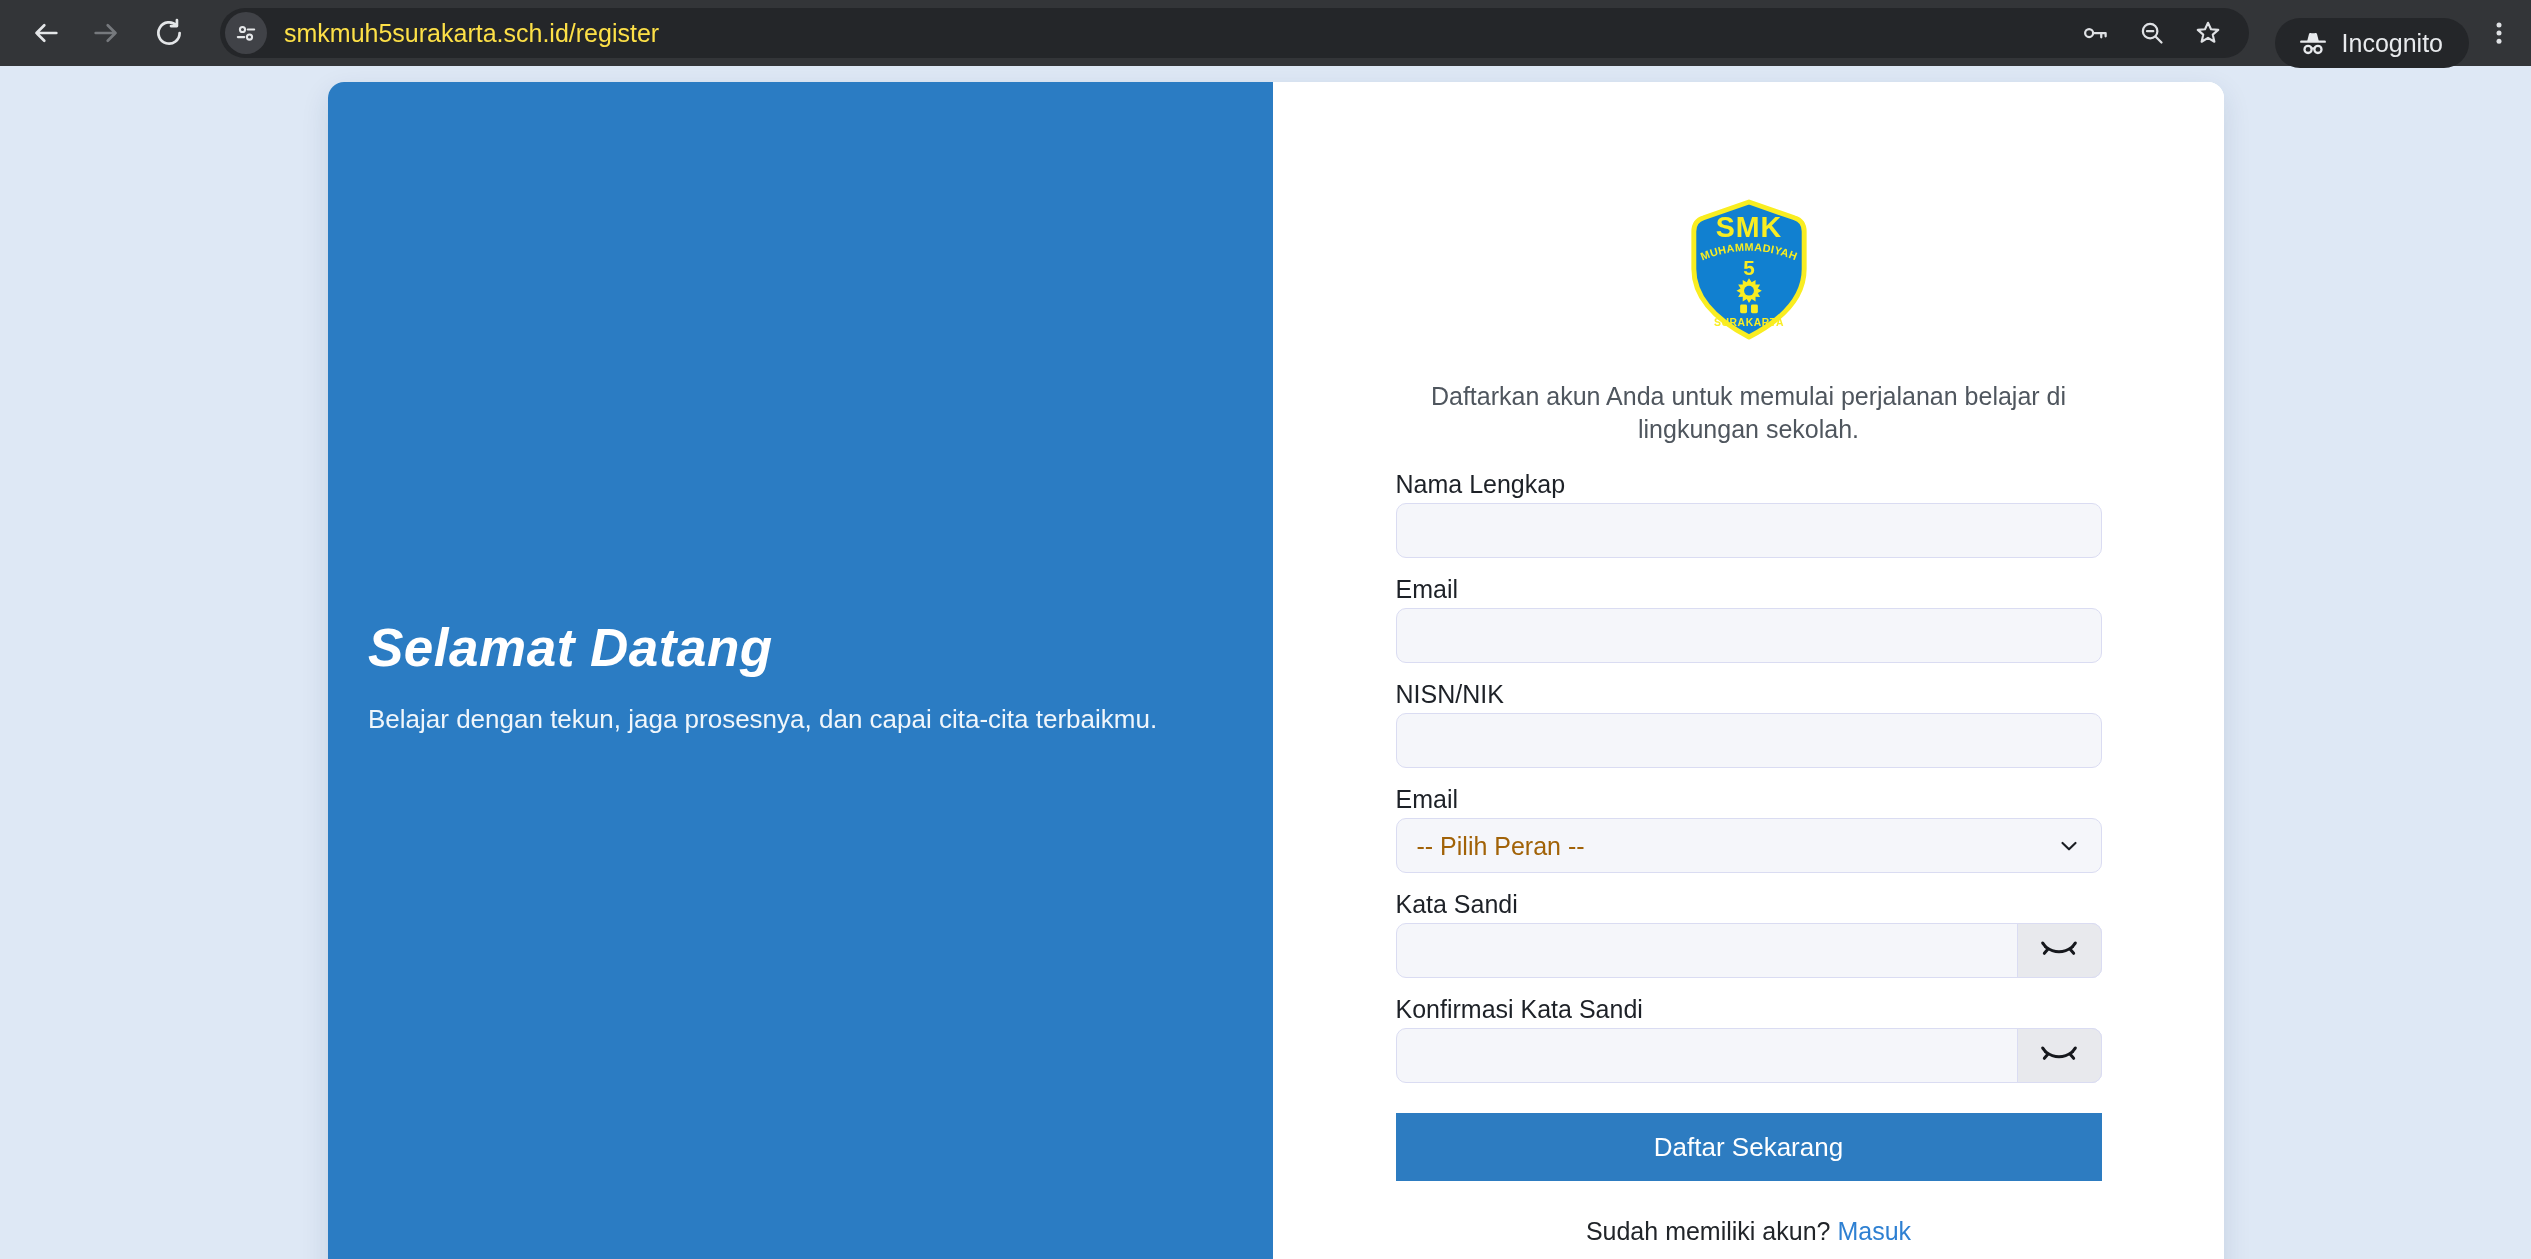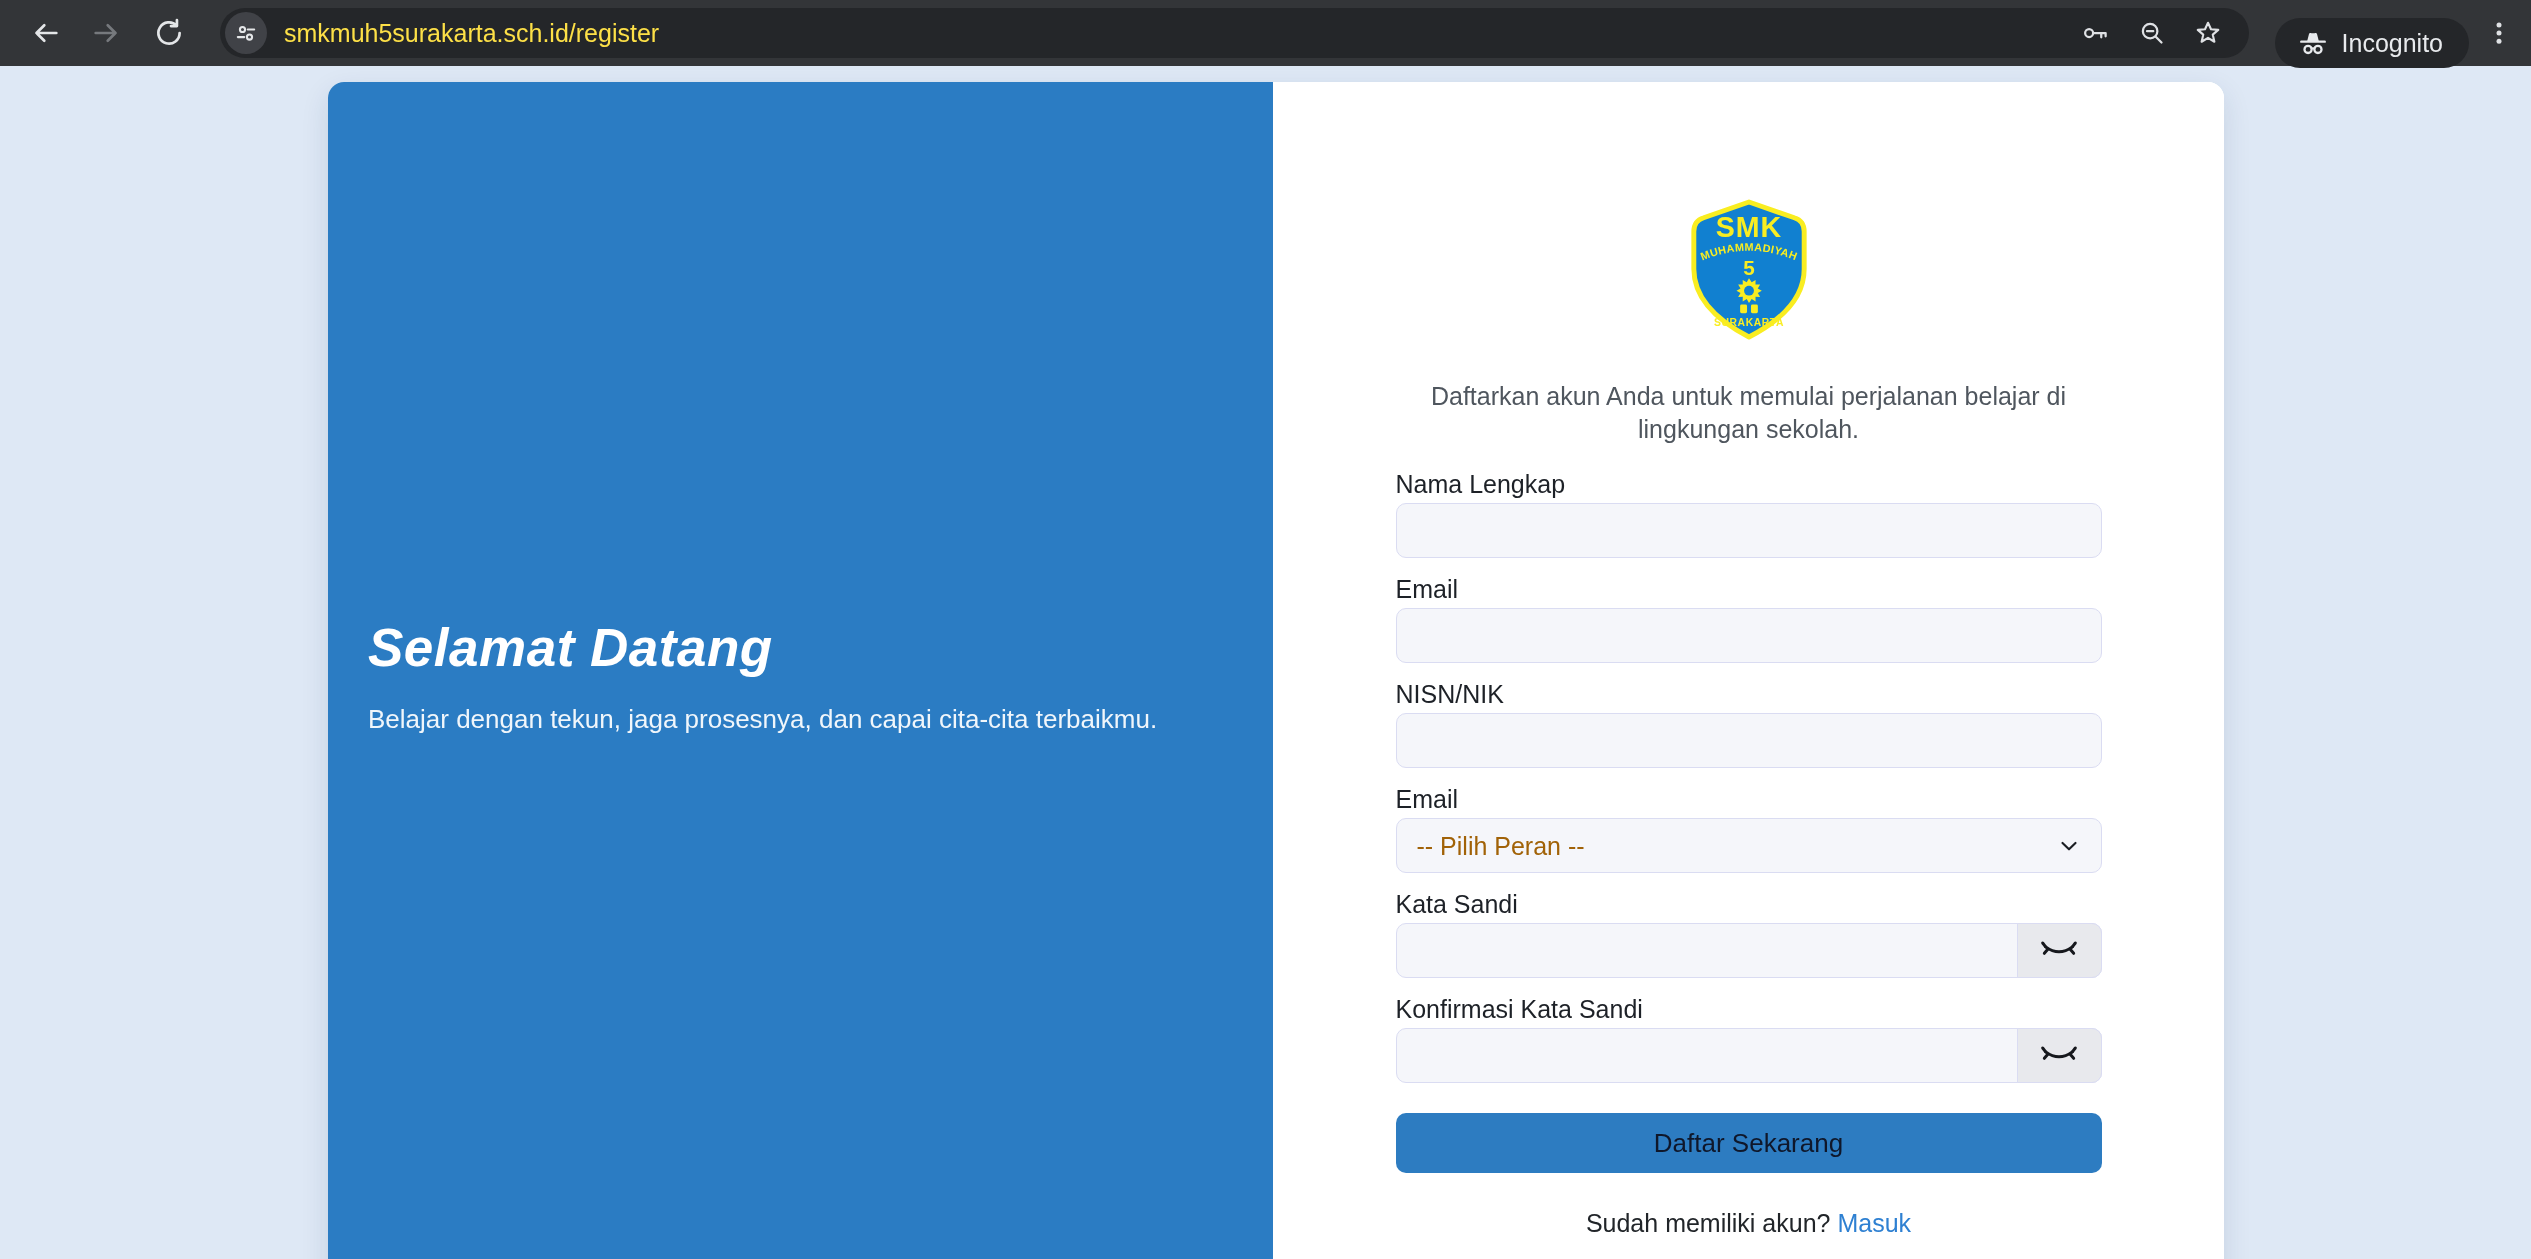--- a/index.html
+++ b/index.html
@@ -43,21 +43,21 @@
   .fgroup{margin-bottom:18px;}
   .fgroup label{display:block;font-size:25px;line-height:26px;font-weight:500;color:#1d2127;margin-bottom:6px;}
   .txt, .sel{width:100%;height:55px;background:var(--input-bg);border:1px solid var(--input-border);border-radius:10px;font-size:25px;color:#a16207;padding:0 20px;font-family:"Liberation Sans",sans-serif;outline:none;}
   .pw-wrap{position:relative;}
   .pw-wrap .txt{padding-right:100px;}
   .eye-btn{position:absolute;top:0;right:0;width:85px;height:55px;background:var(--eye-bg);border:1px solid var(--input-border);border-radius:0 10px 10px 0;display:flex;align-items:center;justify-content:center;cursor:pointer;}
   .eye-btn svg{width:40px;height:40px;}
   .sel-wrap{position:relative;}
   .sel{appearance:none;-webkit-appearance:none;cursor:pointer;}
   .sel-chevron{position:absolute;right:20px;top:15px;width:26px;height:26px;pointer-events:none;}
-  .submit-btn{width:100%;height:60px;margin-top:12px;background:var(--button-blue);border:none;border-radius:10px;color:#0f172a;font-size:26px;font-weight:500;font-family:"Liberation Sans",sans-serif;cursor:pointer;}
+  .submit-btn{width:100%;height:68px;margin-top:12px;background:var(--button-blue);border:none;border-radius:0;color:#ffffff;font-size:26px;font-weight:500;font-family:"Liberation Sans",sans-serif;cursor:pointer;}
   .login-line{margin-top:36px;text-align:center;font-size:25px;color:#212529;}
   .login-line a{color:var(--link-blue);text-decoration:none;margin-left:7px;cursor:pointer;}
 
   .logo-svg text{font-family:"Liberation Sans",sans-serif;font-weight:bold;fill:var(--logo-yellow);}
 </style>
 </head>
 <body>
 
 <header class="toolbar">
   <button class="tb-btn">

